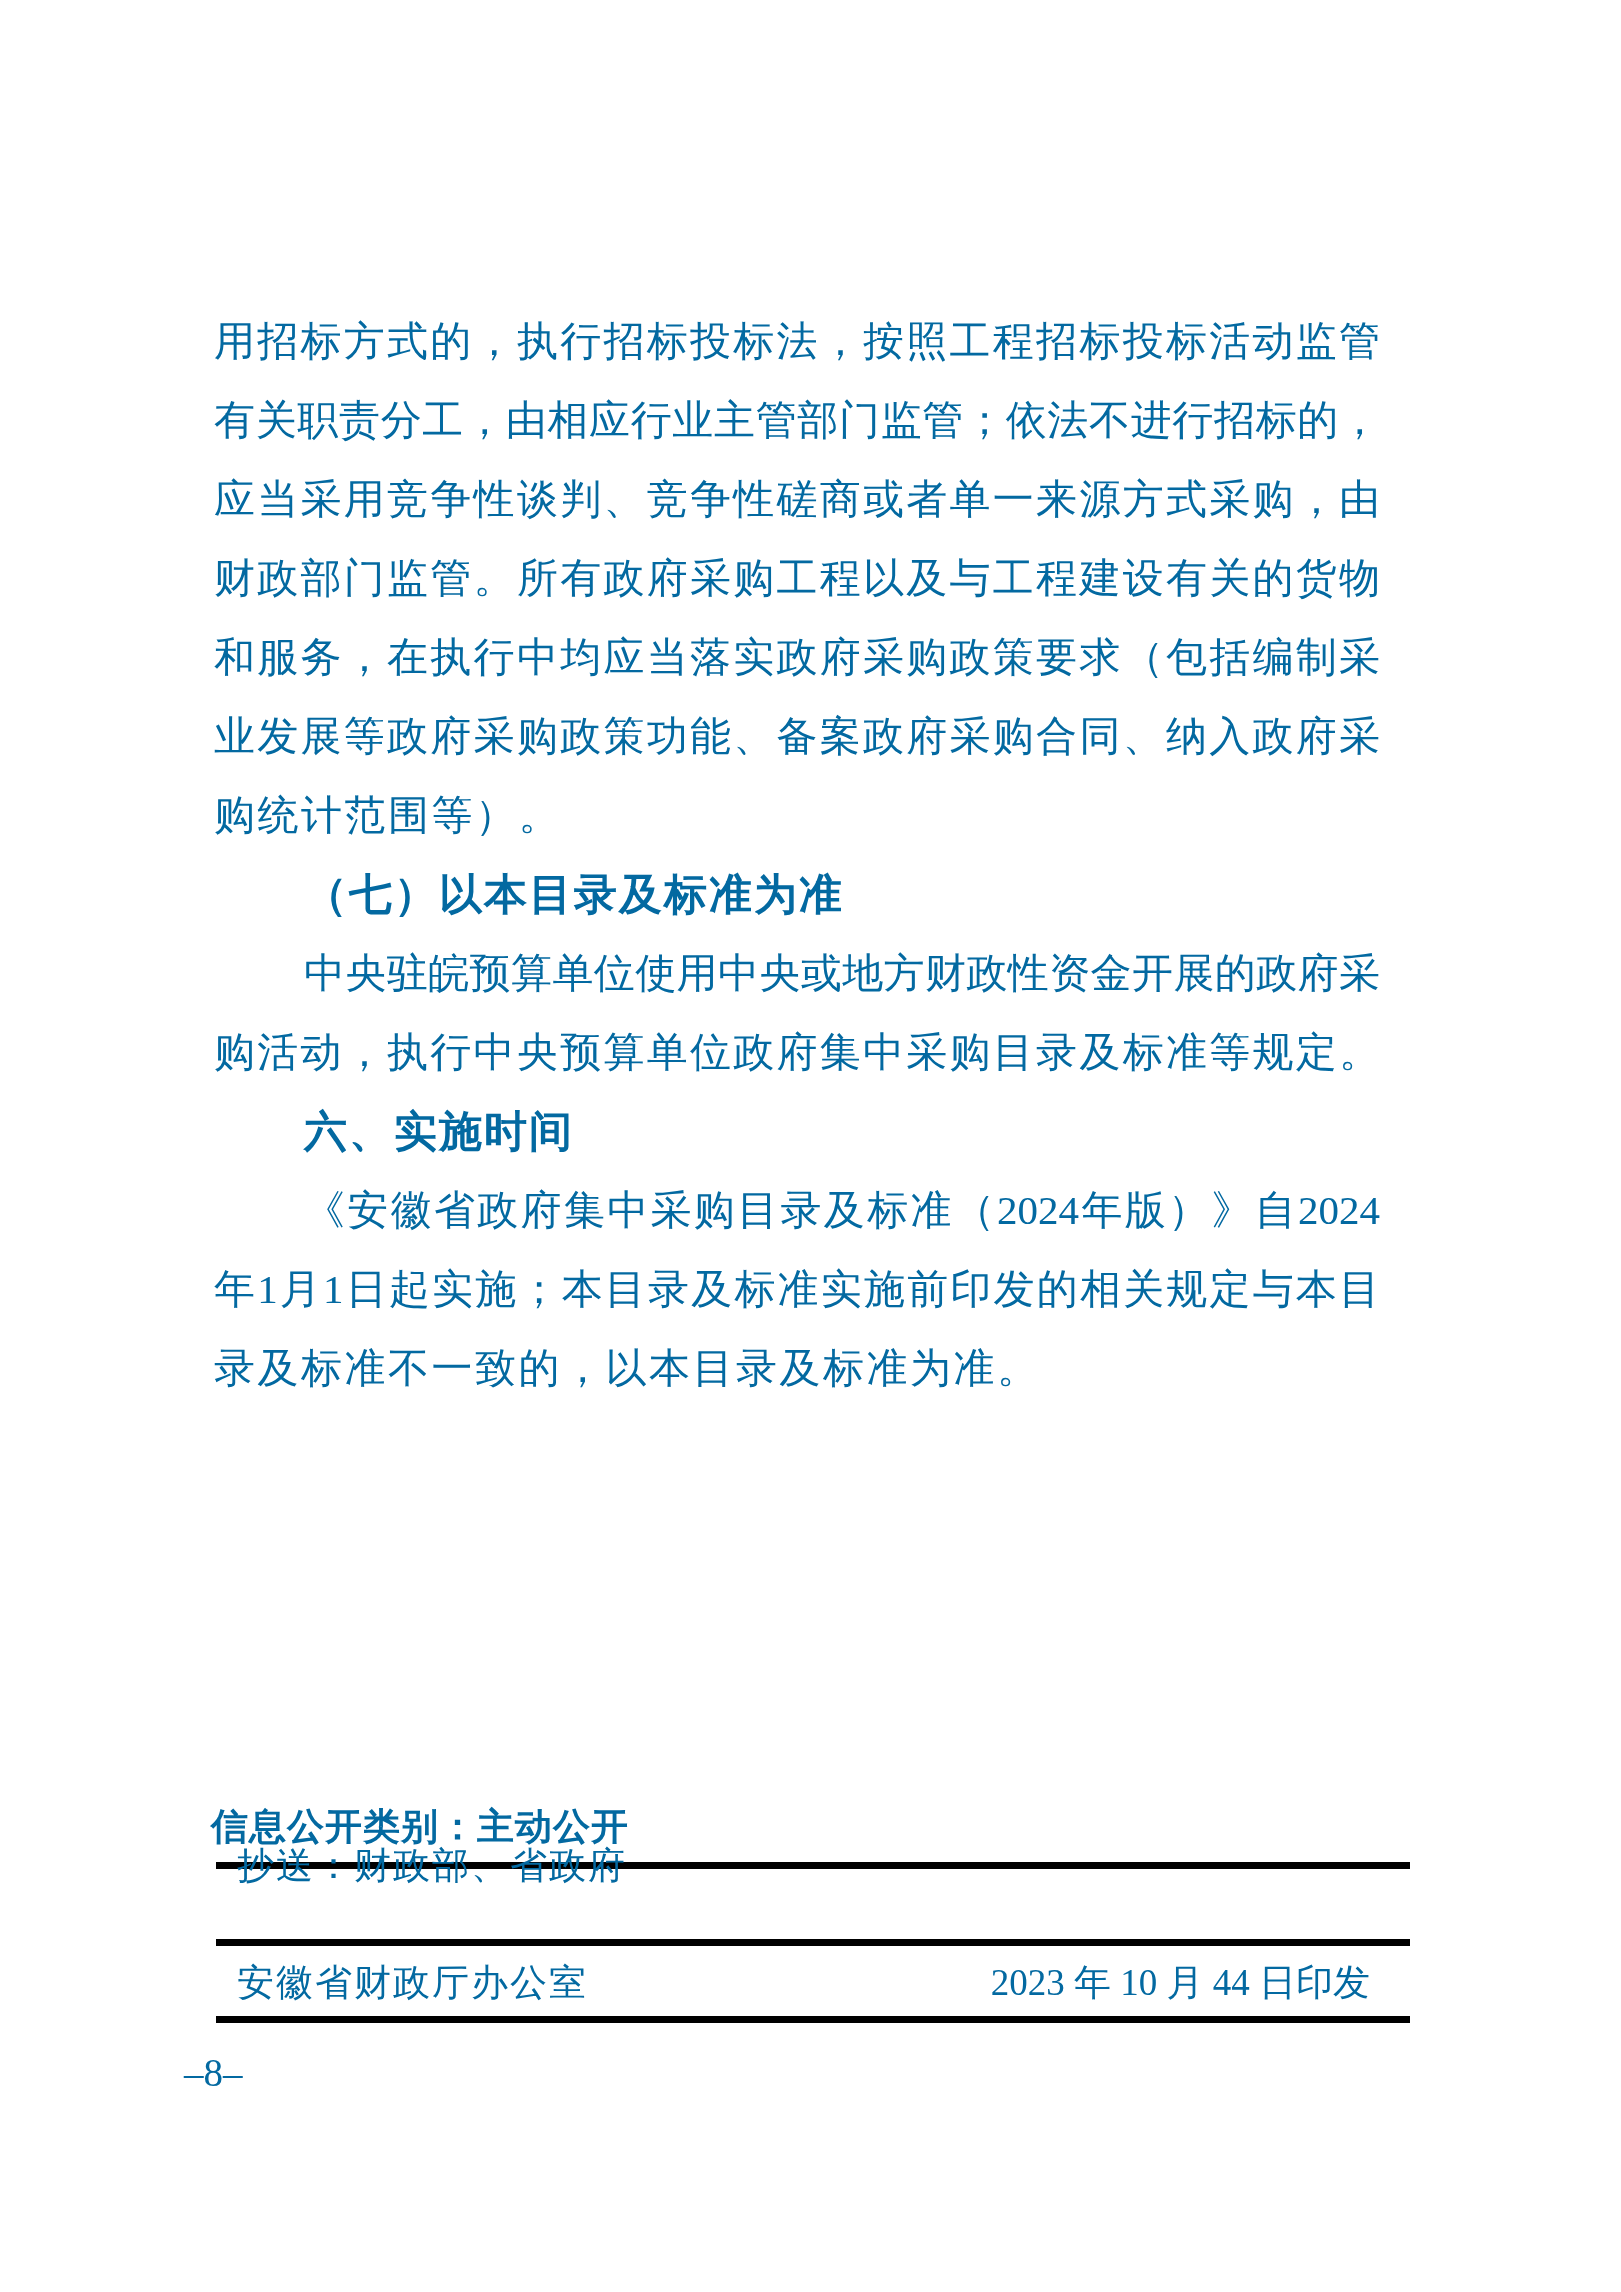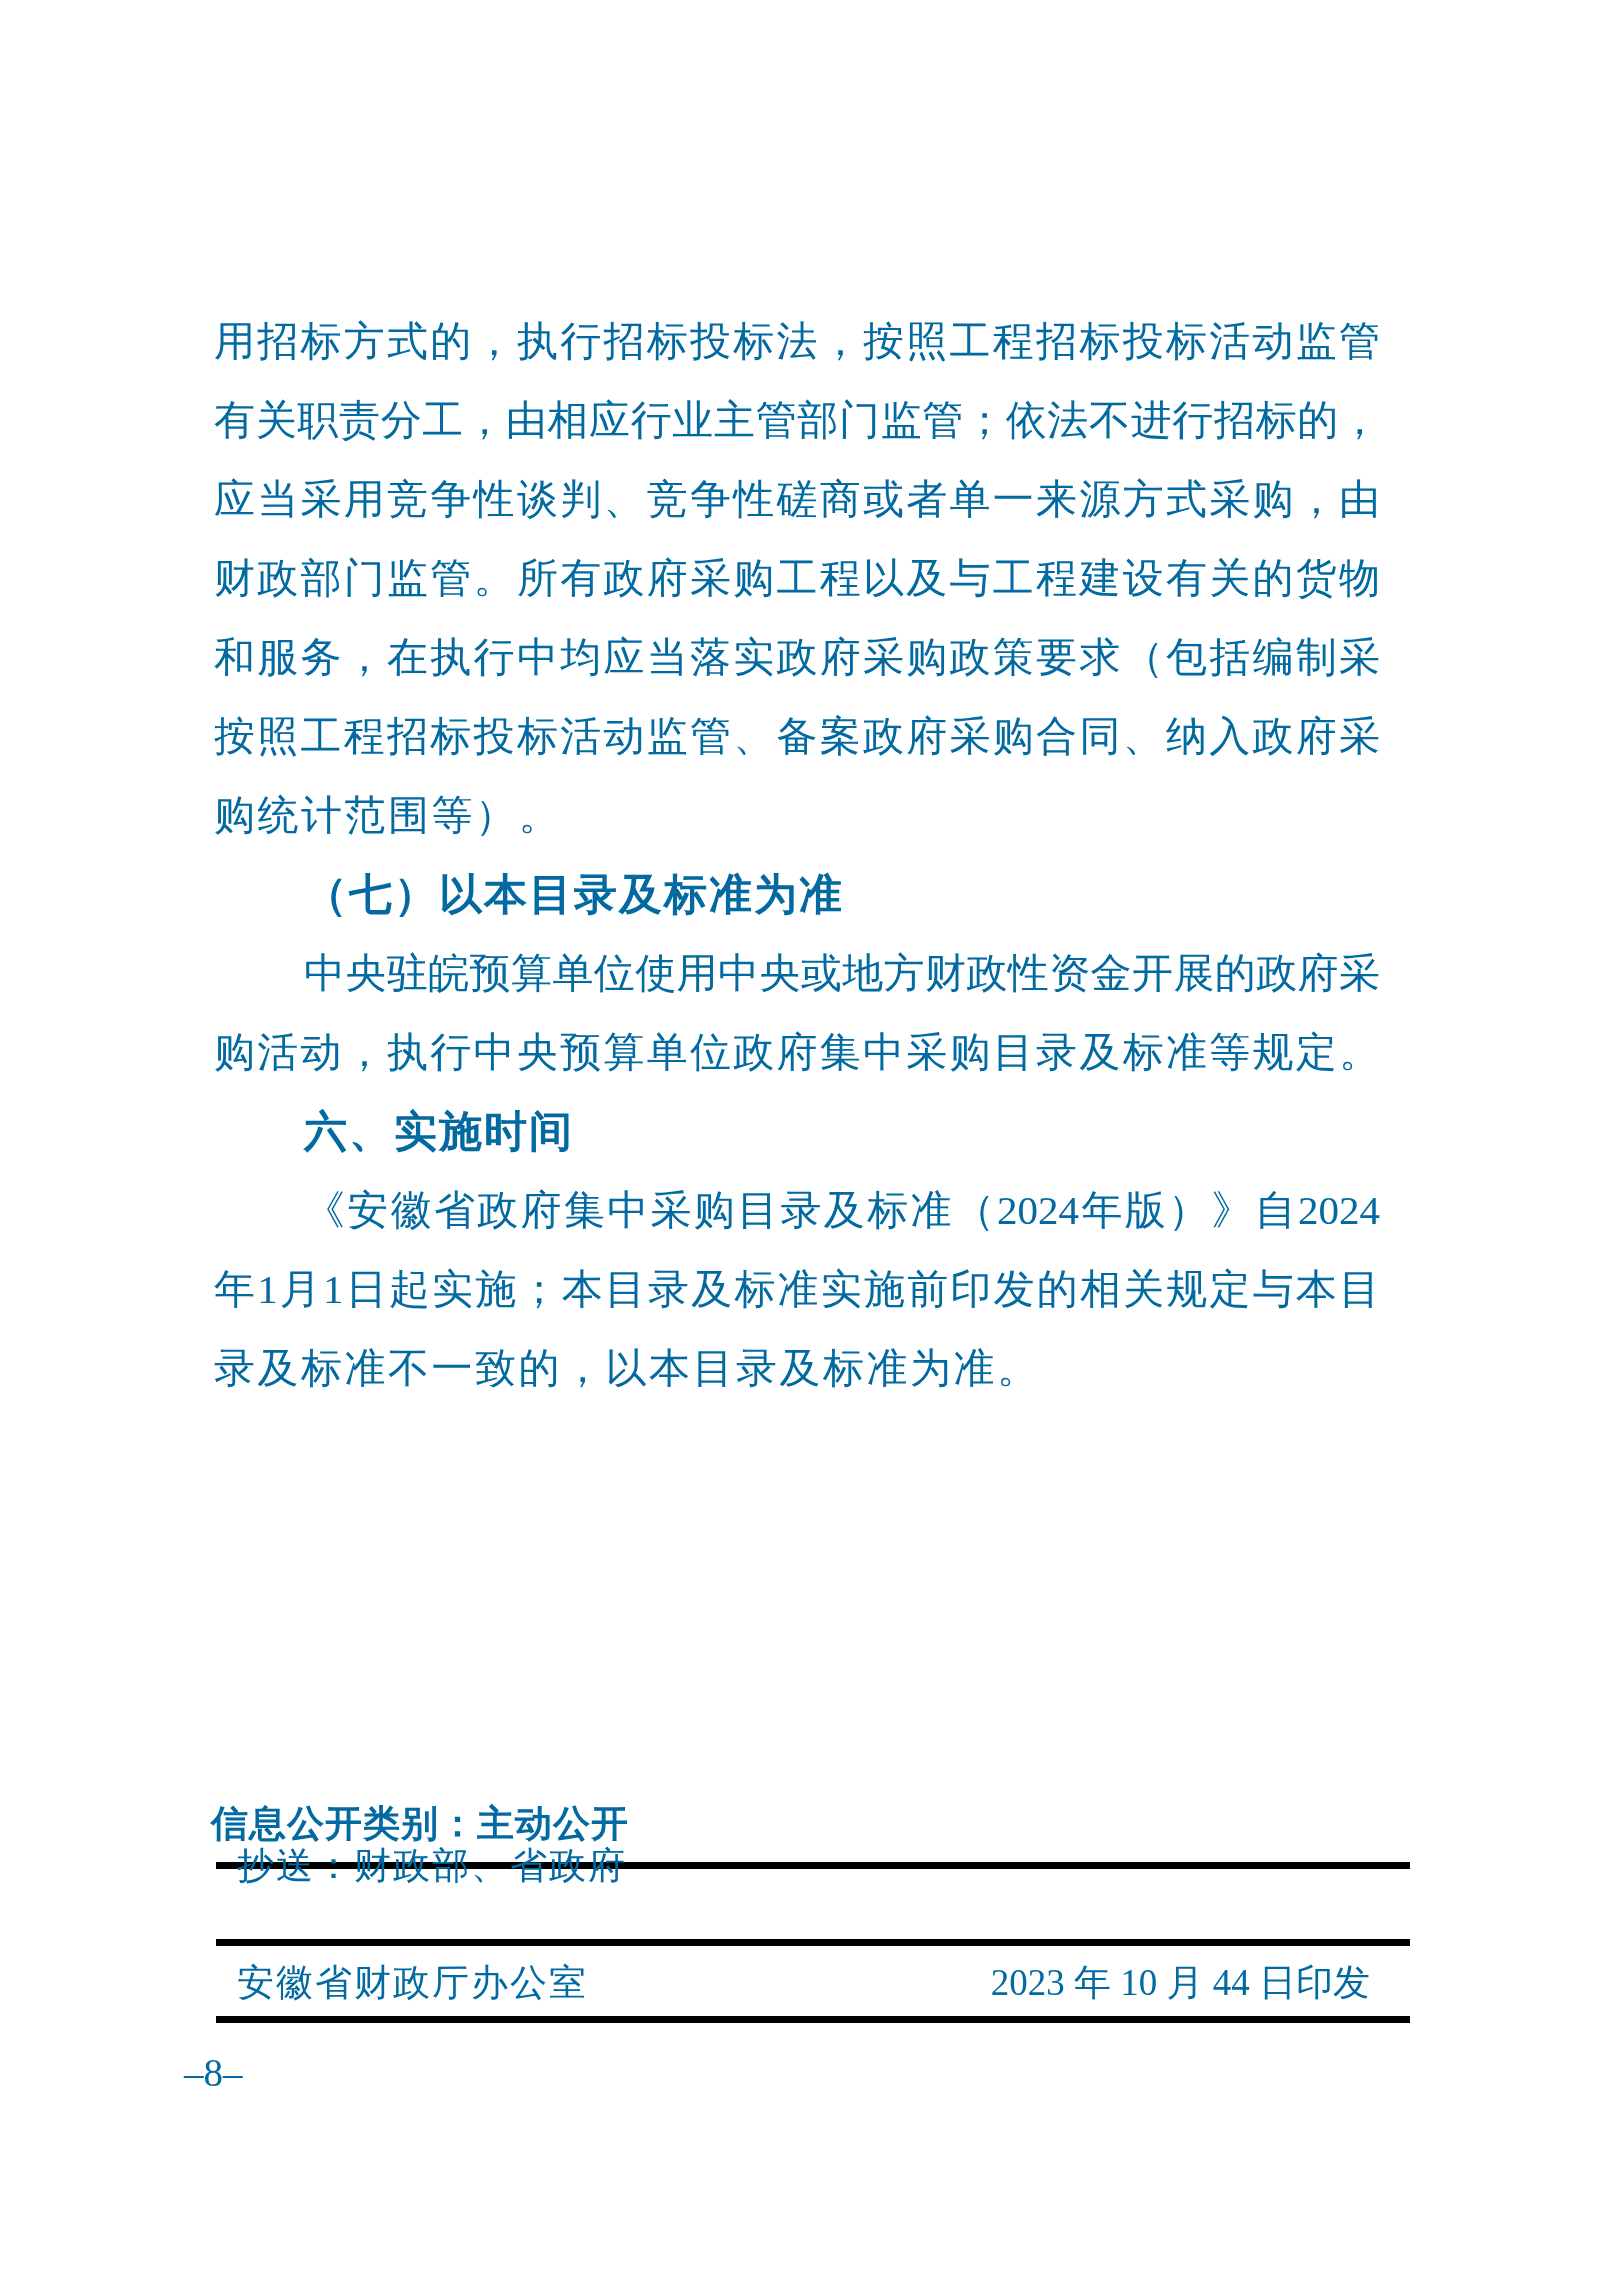--- a/index.html
+++ b/index.html
@@ -40,21 +40,21 @@
     letter-spacing: 2px;
   }
   
   .info-class {
     position: absolute;
     left: 211px;
     top: 1803px;
     font-size: 37px;
     line-height: 47px;
     font-weight: bold;
-    font-family: Liberation Mono, monospace;
+    font-family: Liberation Serif, serif;
     letter-spacing: 1px;
   }
   .rule {
     position: absolute;
     left: 216px;
     width: 1194px;
     height: 6.9px;
     background: #000000;
   }
   .rule-top { top: 1862px; }
@@ -92,21 +92,21 @@
 <body>
 
 <div class="page">
 
   <div class="body-text">
       <div class="line fill">用招标方式的，执行招标投标法，按照工程招标投标活动监管</div>
       <div class="line fill">有关职责分工，由相应行业主管部门监管；依法不进行招标的，</div>
       <div class="line fill">应当采用竞争性谈判、竞争性磋商或者单一来源方式采购，由</div>
       <div class="line fill">财政部门监管。所有政府采购工程以及与工程建设有关的货物</div>
       <div class="line fill">和服务，在执行中均应当落实政府采购政策要求（包括编制采</div>
-      <div class="line fill">按照工程招标投标活动监管、备案政府采购合同、纳入政府采</div>
+      <div class="line fill">业发展等政府采购政策功能、备案政府采购合同、纳入政府采</div>
       <div class="line short">购统计范围等）。</div>
       <div class="line heading indent short">（七）以本目录及标准为准</div>
       <div class="line indent fill">中央驻皖预算单位使用中央或地方财政性资金开展的政府采</div>
       <div class="line fill">购活动，执行中央预算单位政府集中采购目录及标准等规定。</div>
       <div class="line heading indent short">六、实施时间</div>
       <div class="line indent fill">《安徽省政府集中采购目录及标准（2024年版）》自2024</div>
       <div class="line fill">年1月1日起实施；本目录及标准实施前印发的相关规定与本目</div>
       <div class="line short">录及标准不一致的，以本目录及标准为准。</div>
     </div>
 

